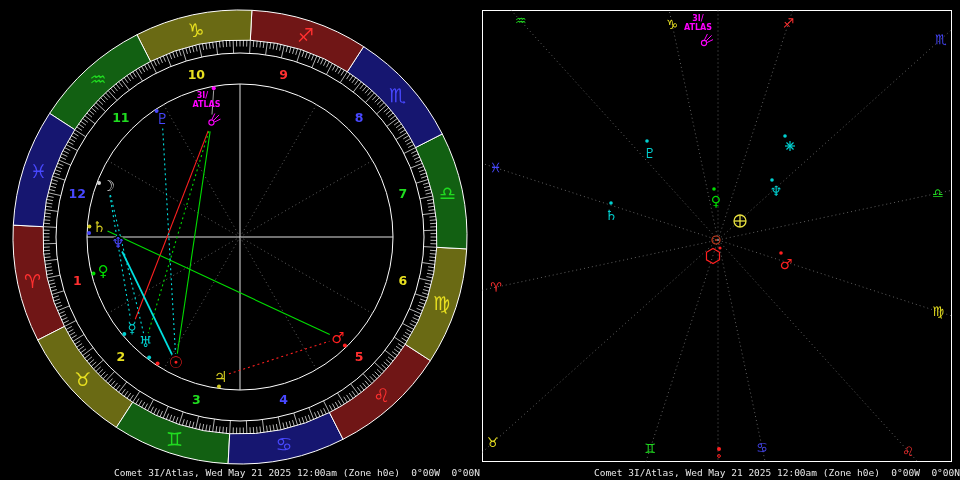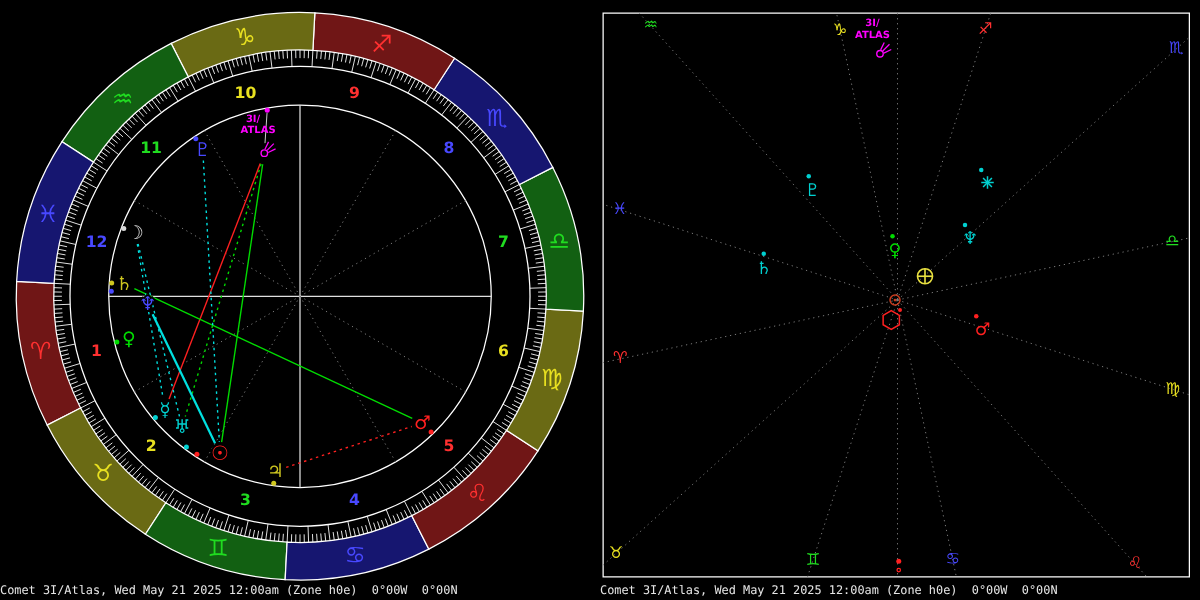--- a/index.html
+++ b/index.html
@@ -2,21 +2,21 @@
 <html><head>
 <meta charset="utf-8">
 <style>
   html,body{margin:0;padding:0;background:#000;}
   .screen{position:relative;width:960px;height:480px;background:#000;overflow:hidden;
           font-family:"DejaVu Sans",sans-serif;}
   .panel{position:absolute;top:0;width:480px;height:480px;}
   #panel-left{left:0;}
   #panel-right{left:480px;}
   svg{display:block;}
-  .statusbar{position:absolute;left:0;right:0;bottom:2px;text-align:left;
+  .statusbar{position:absolute;left:0;right:0;bottom:2px;text-align:right;
              font:9.5px "DejaVu Sans Mono",monospace;color:#e6e6e6;white-space:pre;}
 </style>
 </head>
 <body>
 
 <div class="screen">
   <div class="panel" id="panel-left">
     <svg id="wheel-svg" width="480" height="480">
         <g>
           <g>

